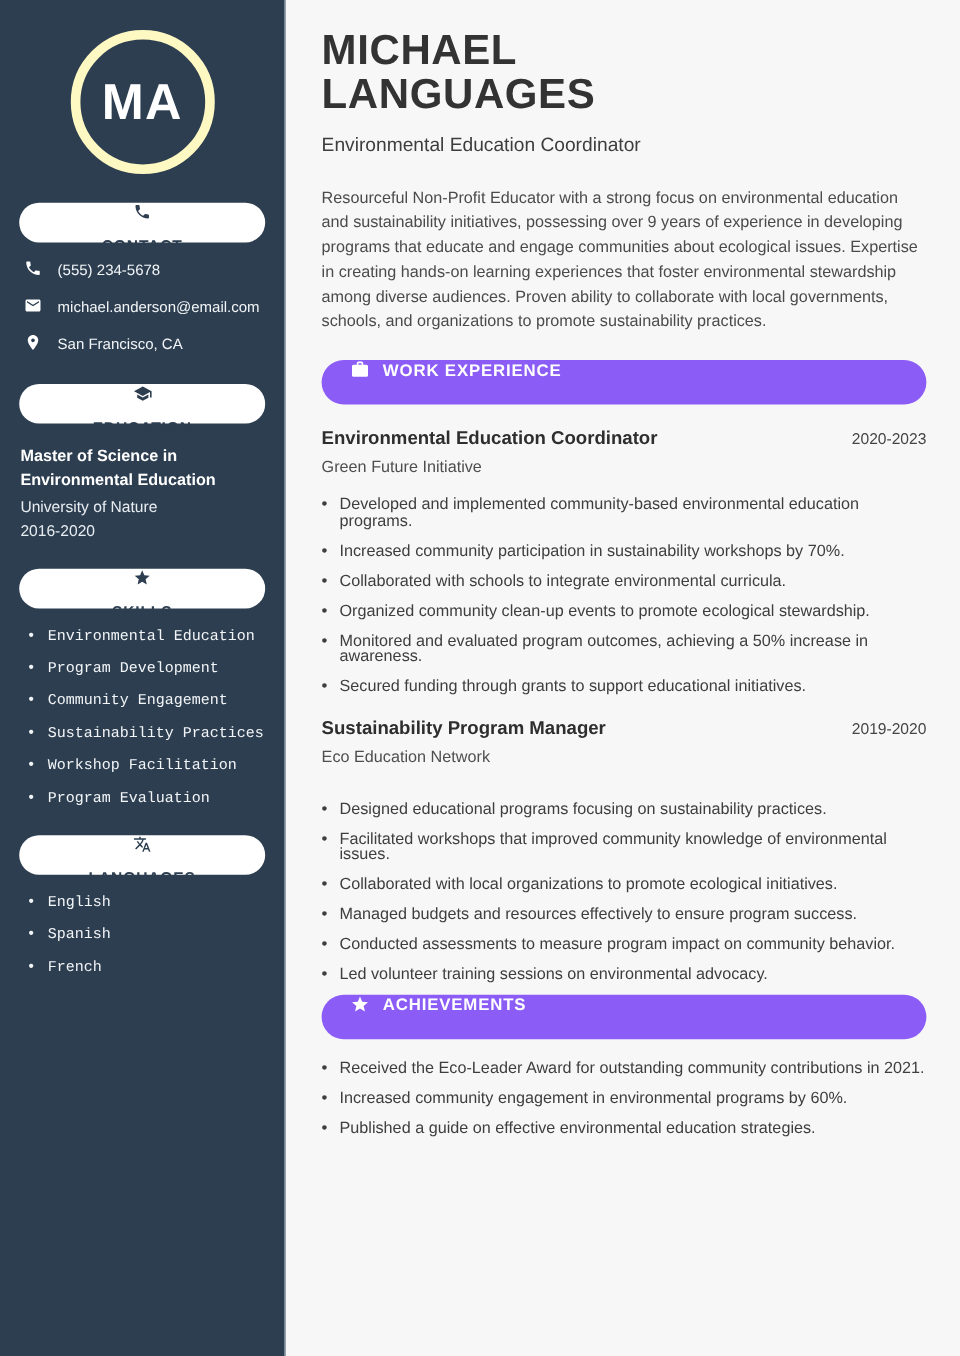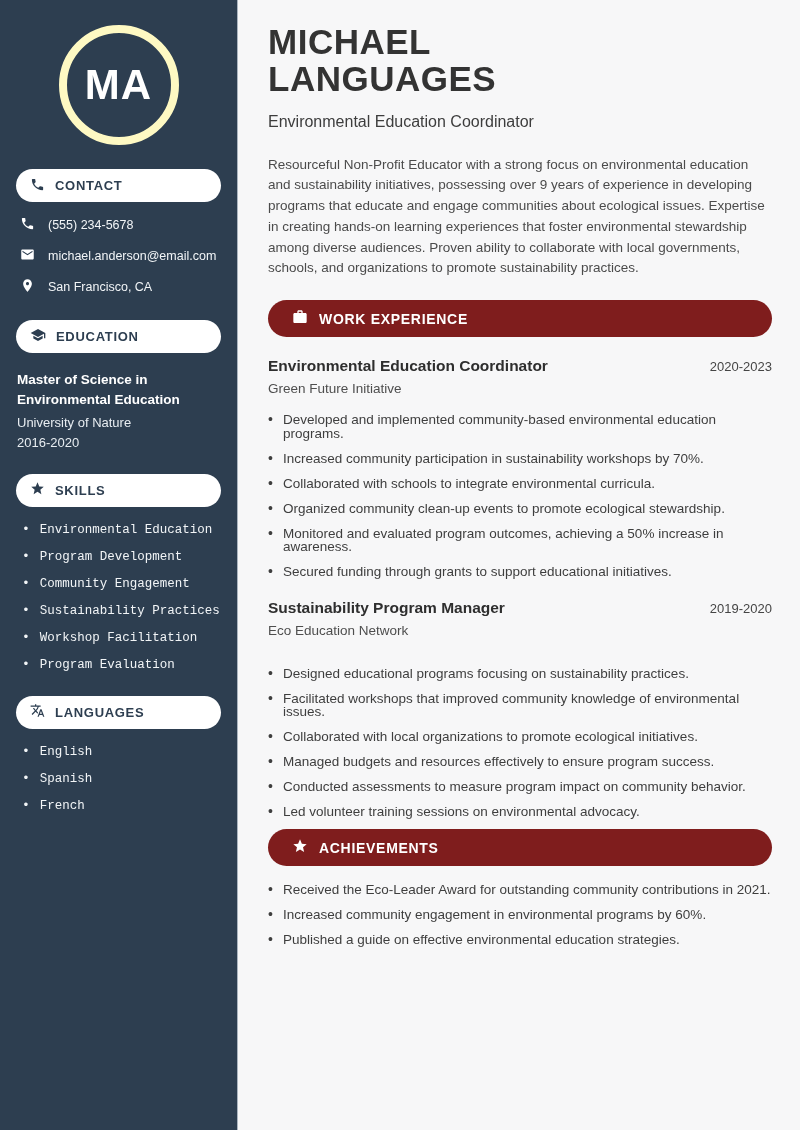--- a/index.html
+++ b/index.html
@@ -35,21 +35,21 @@
   }
   .side-pill {
     margin: 24px 16px 0 16px;
     height: 33px;
     background: #ffffff;
     color: #2d3e50;
     border-radius: 17px;
     display: flex; align-items: center;
     gap: 10px;
     padding: 0 14px;
-    font-size: 13px; font-weight: 700; letter-spacing: .7px;
+    font-size: 13px; font-weight: 700; letter-spacing: .7px; flex-direction: column;
   }
   .side-pill svg { flex: none; }
   .contact-list { margin: 14px 0 0 20px; }
   .contact-row {
     display: flex; align-items: center; gap: 13px;
     margin-bottom: 13px;
     font-size: 12.5px; color: #f2f5f7;
   }
   .contact-row svg { flex: none; }
   .edu-block { margin: 17px 17px 0 17px; }
@@ -75,23 +75,23 @@
     letter-spacing: .5px;
   }
   .job-headline { font-size: 16px; color: #3d3d3d; margin-top: 15px; }
   .summary {
     font-size: 13.5px; color: #4b4b4b;
     line-height: 1.54; margin-top: 24px;
   }
   .section-pill {
     margin-top: 21px;
     height: 37px;
-    background: #7f1d1d; color: #ffffff;
+    background: #8b5cf6; color: #ffffff;
     border-radius: 19px;
-    display: flex; align-items: center; gap: 11px;
+    display: flex; align-items: flex-start; gap: 11px;
     padding: 0 24px;
     font-size: 14px; font-weight: 700; letter-spacing: .7px;
   }
   .section-pill svg { flex: none; }
   .job-header {
     display: flex; justify-content: space-between; align-items: baseline;
     margin-top: 20px;
   }
   .job-title { font-size: 15.5px; font-weight: 700; color: #2e2e2e; }
   .job-dates { font-size: 13px; color: #454545; }

